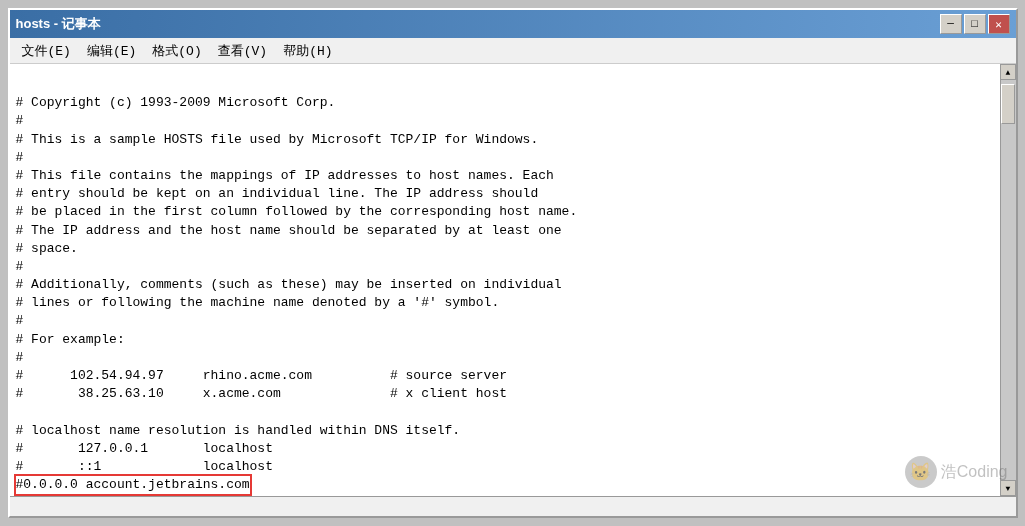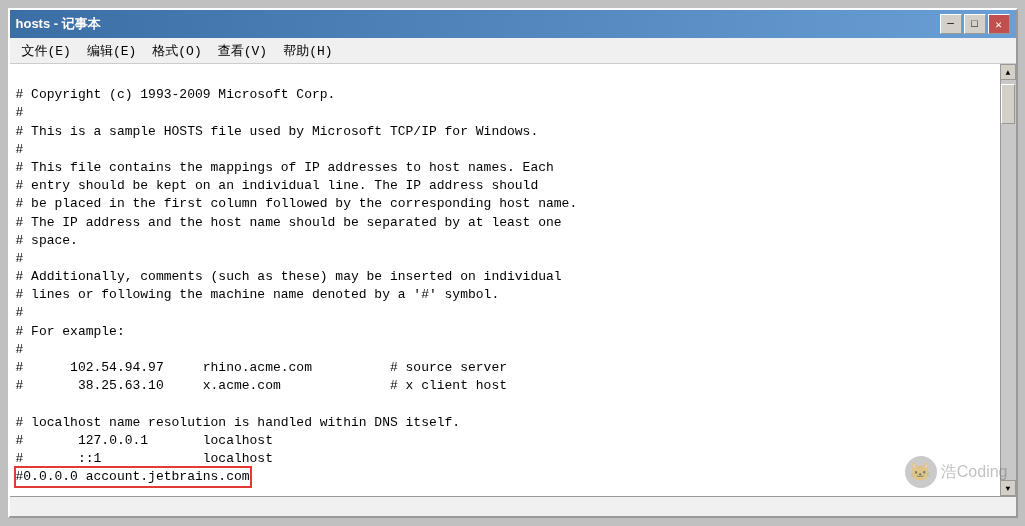--- a/index.html
+++ b/index.html
@@ -100,21 +100,21 @@
       overflow: hidden;
       background: white;
     }
 
     .text-area {
       flex: 1;
       background: white;
       color: #000;
       font-family: 'Courier New', Courier, monospace;
       font-size: 13px;
-      padding: 4px 6px;
+      padding: 12px 6px;
       overflow-y: auto;
       overflow-x: auto;
       white-space: pre;
       line-height: 1.4;
       outline: none;
       border: none;
       resize: none;
     }
 
     .scrollbar-v {

